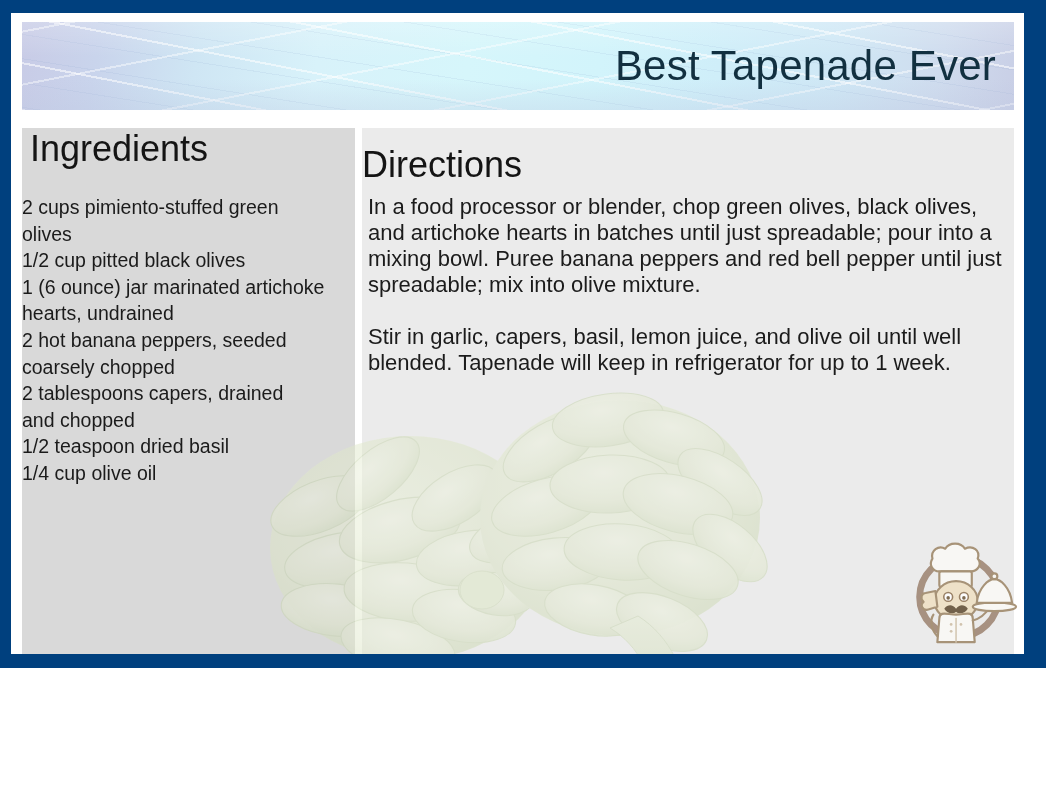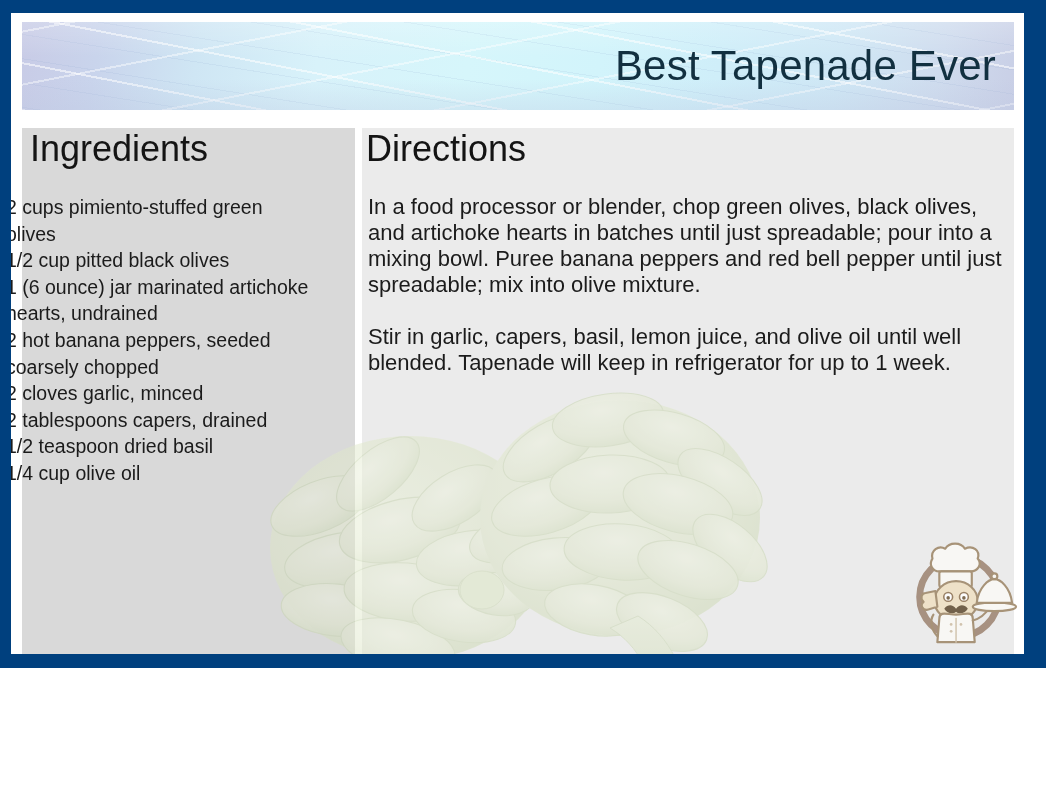--- a/index.html
+++ b/index.html
@@ -136,43 +136,41 @@
   }
   #ingredients-tab {
     left: 22px;
     top: 128px;
     width: 178px;
     background: #D9D9D9;
     padding-left: 8px;
   }
   #directions-tab {
     left: 362px;
-    top: 128px;
+    top: 144px;
     width: 164px;
     background: #EBEBEB;
-    padding-left: 8px;
-    justify-content: flex-end;
   }
   .section-tab .tab-label {
     font-size: 36px;
     font-weight: 400;
     color: #141414;
     line-height: 1;
   }
 
   
   .panel-body {
     position: absolute;
     z-index: 22;
     color: #1b1b1b;
     font-size: 19.5px;
     line-height: 26.6px;
   }
   #ingredients-body {
-    left: 6px;
+    left: 22px;
     top: 194px;
     width: 336px;
     padding-left: 0;
   }
   #ingredients-body .ing-line {
     padding-left: 0;
     white-space: pre;
   }
   #ingredients-list {
     margin: 0;
@@ -299,22 +297,22 @@
 
   <div class="panel-body" id="ingredients-body">
     <ul id="ingredients-list">
         <li class="ing-line">2 cups pimiento-stuffed green</li>
         <li class="ing-line">olives</li>
         <li class="ing-line">1/2 cup pitted black olives</li>
         <li class="ing-line">1 (6 ounce) jar marinated artichoke</li>
         <li class="ing-line">hearts, undrained</li>
         <li class="ing-line">2 hot banana peppers, seeded</li>
         <li class="ing-line">coarsely chopped</li>
-        <li class="ing-line">2 cloves garlic, minced</li>
         <li class="ing-line">2 tablespoons capers, drained</li>
+        <li class="ing-line">and chopped</li>
         <li class="ing-line">1/2 teaspoon dried basil</li>
         <li class="ing-line">1/4 cup olive oil</li>
       </ul>
   </div>
 
   <div class="panel-body" id="directions-body">
       <p>In a food processor or blender, chop green olives, black olives, and artichoke hearts in batches until just spreadable; pour into a mixing bowl. Puree banana peppers and red bell pepper until just spreadable; mix into olive mixture.</p>
       <p>Stir in garlic, capers, basil, lemon juice, and olive oil until well blended. Tapenade will keep in refrigerator for up to 1 week.</p>
     </div>
 

